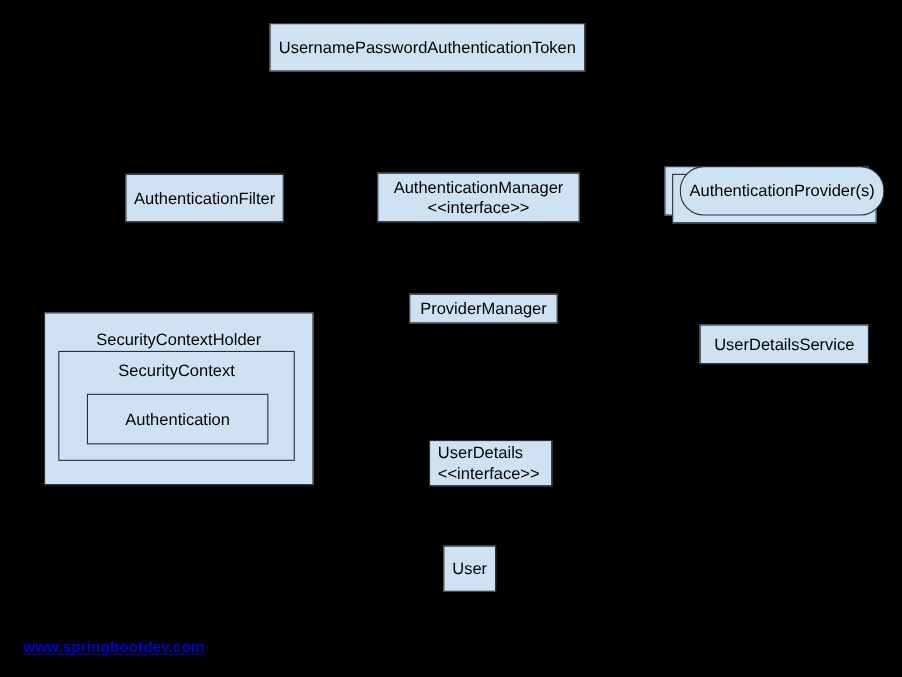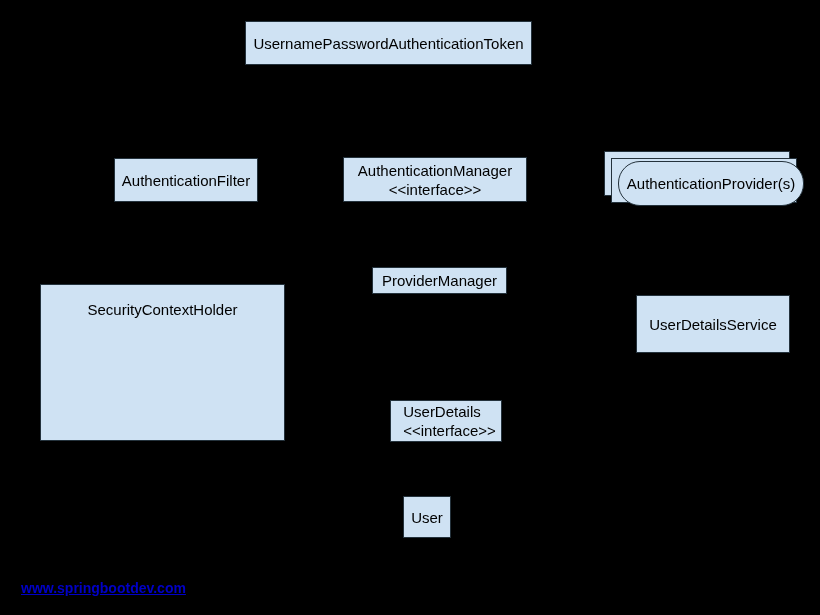--- a/index.html
+++ b/index.html
@@ -27,53 +27,53 @@
     text-align: center;
     font-size: 15px;
     line-height: 19px;
     color: var(--node-text, #000);
   }
   .node.top-label {
     align-items: flex-start;
     padding-top: 7px;
   }
   .node.left-align {
-    justify-content: center;
+    justify-content: flex-start;
     text-align: left;
     padding-left: 7px;
   }
   
   .n-token        { left: 245px; top: 21px;  width: 287px; height: 44px; }
   .n-filter       { left: 114px; top: 158px; width: 144px; height: 44px; }
   .n-manager      { left: 343px; top: 157px; width: 184px; height: 45px; }
   .n-provider-stack { position: absolute; left: 604px; top: 151px; width: 204px; height: 62px; }
   .n-provider-stack .layer {
     position: absolute;
     width: 186px; height: 45px;
     background: var(--node-fill, #cfe2f3);
     border: 1.5px solid var(--node-border, #24323c);
     box-sizing: border-box;
     display: flex; align-items: center; justify-content: center;
     font-size: 15px;
   }
   .layer.back   { left: 0;    top: 0;    }
   .layer.middle { left: 7px;  top: 7px;  }
-  .layer.front  { left: 14px; top: 10px; border-radius: 22px; }
+  .layer.front  { left: 14px; top: 0; border-radius: 22px; }
   .n-holder       { left: 40px;  top: 284px; width: 245px; height: 157px; display: block; }
   .n-holder > .box-title,
   .n-context > .box-title { display: block; text-align: center; padding-top: 8px; font-size: 15px; }
   .n-context      { position: absolute; left: 12px; top: 34px; width: 215px; height: 100px;
                     background: var(--node-fill, #cfe2f3); border: 1.5px solid var(--node-border, #24323c);
                     box-sizing: border-box; }
   .n-authentication { position: absolute; left: 25px; top: 38px; width: 165px; height: 46px;
                     background: var(--node-fill, #cfe2f3); border: 1.5px solid var(--node-border, #24323c);
                     box-sizing: border-box; display: flex; align-items: center; justify-content: center;
                     font-size: 15px; }
   .n-provider-mgr { left: 372px; top: 267px; width: 135px; height: 27px; }
-  .n-uds          { left: 636px; top: 295px; width: 154px; height: 58px; text-align: center; }
+  .n-uds          { left: 636px; top: 295px; width: 154px; height: 36px; text-align: center; }
   .n-userdetails  { left: 390px; top: 400px; width: 112px; height: 42px; }
   .n-user         { left: 403px; top: 496px; width: 48px;  height: 42px; }
 
   .footer-link {
     position: absolute;
     left: 21px;
     top: 580px;
     font-size: 14px;
     font-weight: bold;
     color: var(--link-color, #0000c8);
@@ -103,20 +103,26 @@
   <div class="n-provider-stack">
     <div class="layer back"></div>
     <div class="layer middle"></div>
     <div class="layer front">
       <span>AuthenticationProvider(s)</span>
     </div>
   </div>
 
   <div class="node n-holder top-label">
     <span class="box-title">SecurityContextHolder</span>
+    <div class="n-context">
+      <span class="box-title">SecurityContext</span>
+      <div class="n-authentication">
+        <span>Authentication</span>
+      </div>
+    </div>
   </div>
 
   <div class="node n-provider-mgr">
     <span>ProviderManager</span>
   </div>
 
   <div class="node n-uds">
     <span>UserDetailsService</span>
   </div>
 

